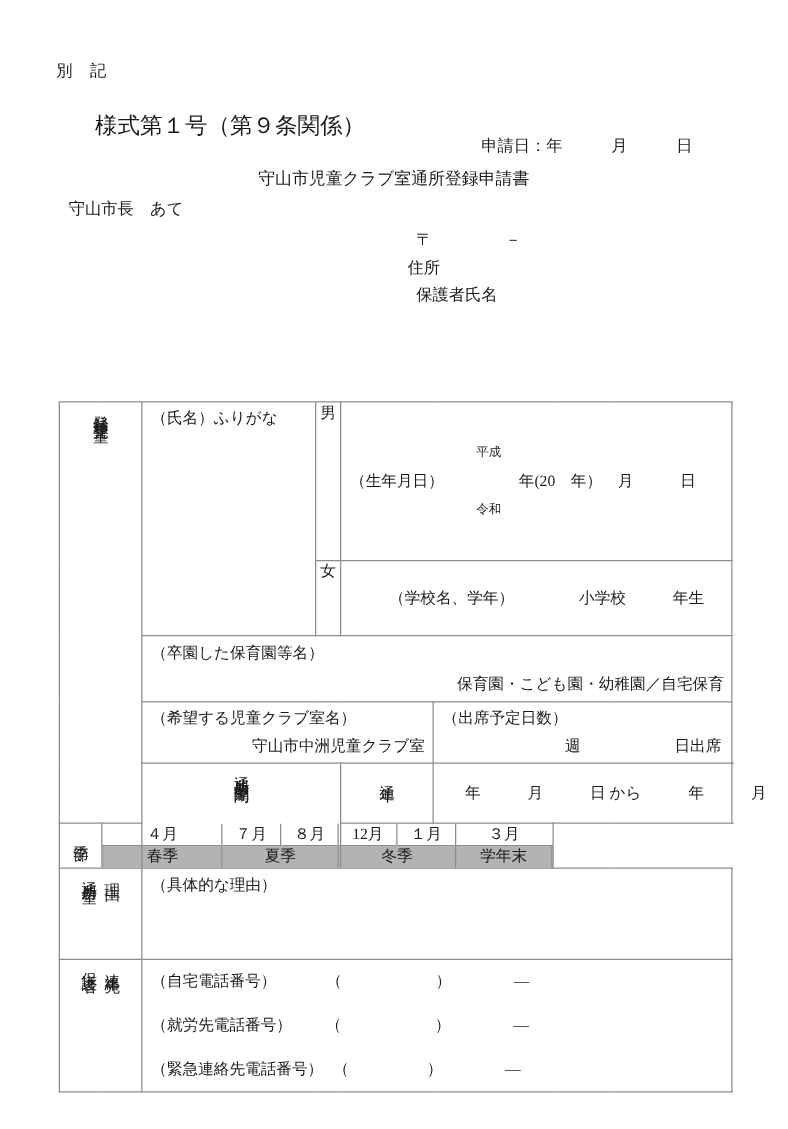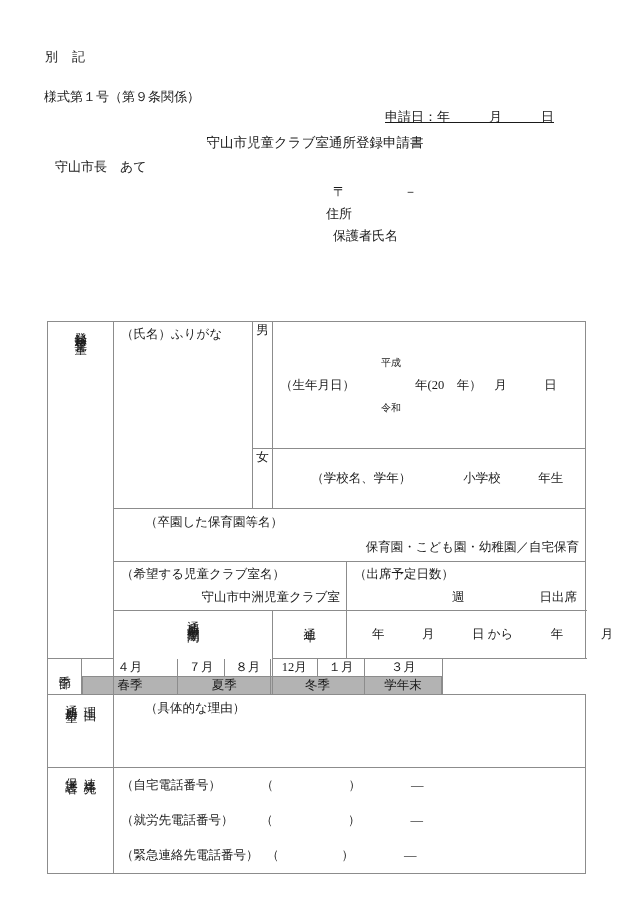--- a/index.html
+++ b/index.html
@@ -28,32 +28,31 @@
   .betsuki {
     position: absolute;
     left: 45px;
     top: 48px;
     font-size: 13px;
     letter-spacing: 0.5px;
   }
 
   .yoshiki {
     position: absolute;
-    left: 44px;
+    left: 76px;
     top: 88px;
-    font-size: 13px;
+    font-size: 18px;
   }
 
   .apply-date {
     position: absolute;
     left: 385px;
     top: 108px;
     font-size: 13px;
     white-space: pre;
-    text-decoration: underline;
   }
 
   .doc-title {
     position: absolute;
     left: 0;
     top: 134px;
     width: 630px;
     text-align: center;
     font-size: 13.5px;
   }
@@ -180,21 +179,21 @@
   .tsunen-cell {
     text-align: center;
     vertical-align: middle;
     padding: 10px 0;
     white-space: pre;
   }
   .tel-row {
     padding: 9px 6px 9px 7px;
     white-space: pre;
   }
-  .reason-cell { padding: 5px 6px 5px 7px; margin-left: 24px; }
+  .reason-cell { padding: 5px 6px 5px 7px; }
   .nursery-note {
     text-align: right;
     padding: 0 6px 5px 0;
   }
   .club-name {
     text-align: right;
     padding: 6px 6px 4px 0;
   }
   .attend-days {
     padding: 6px 8px 4px 0;

